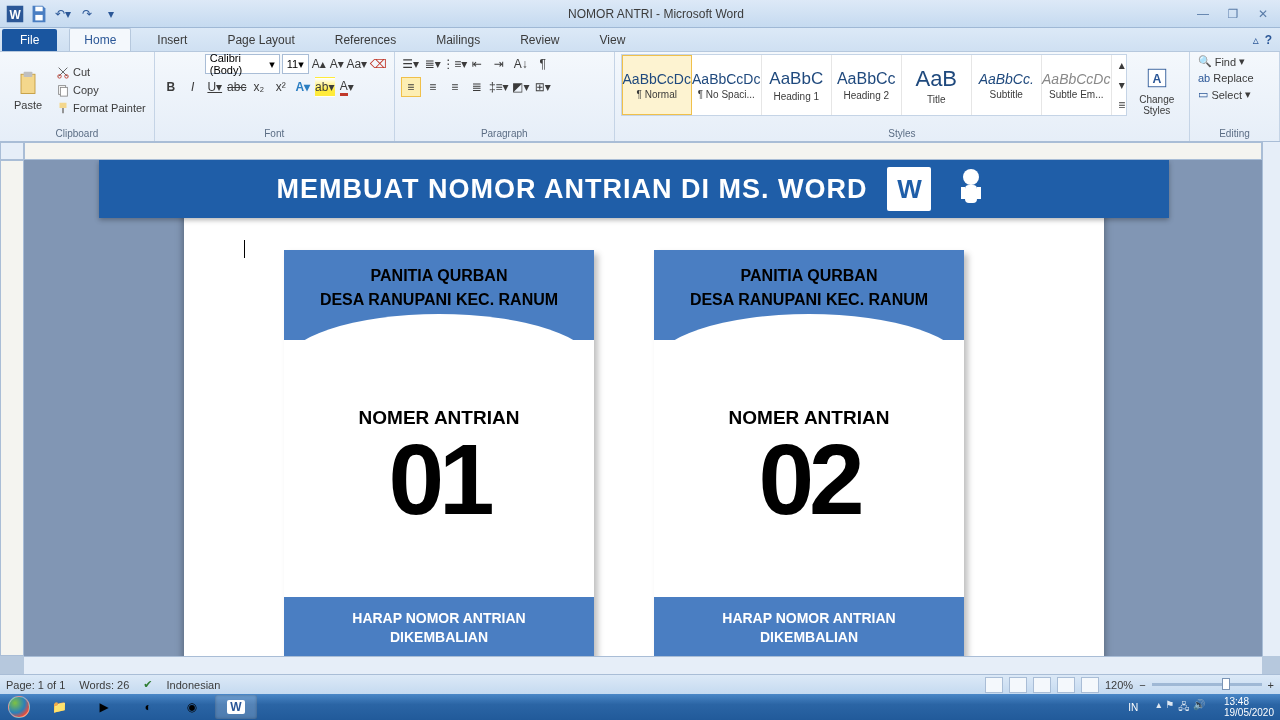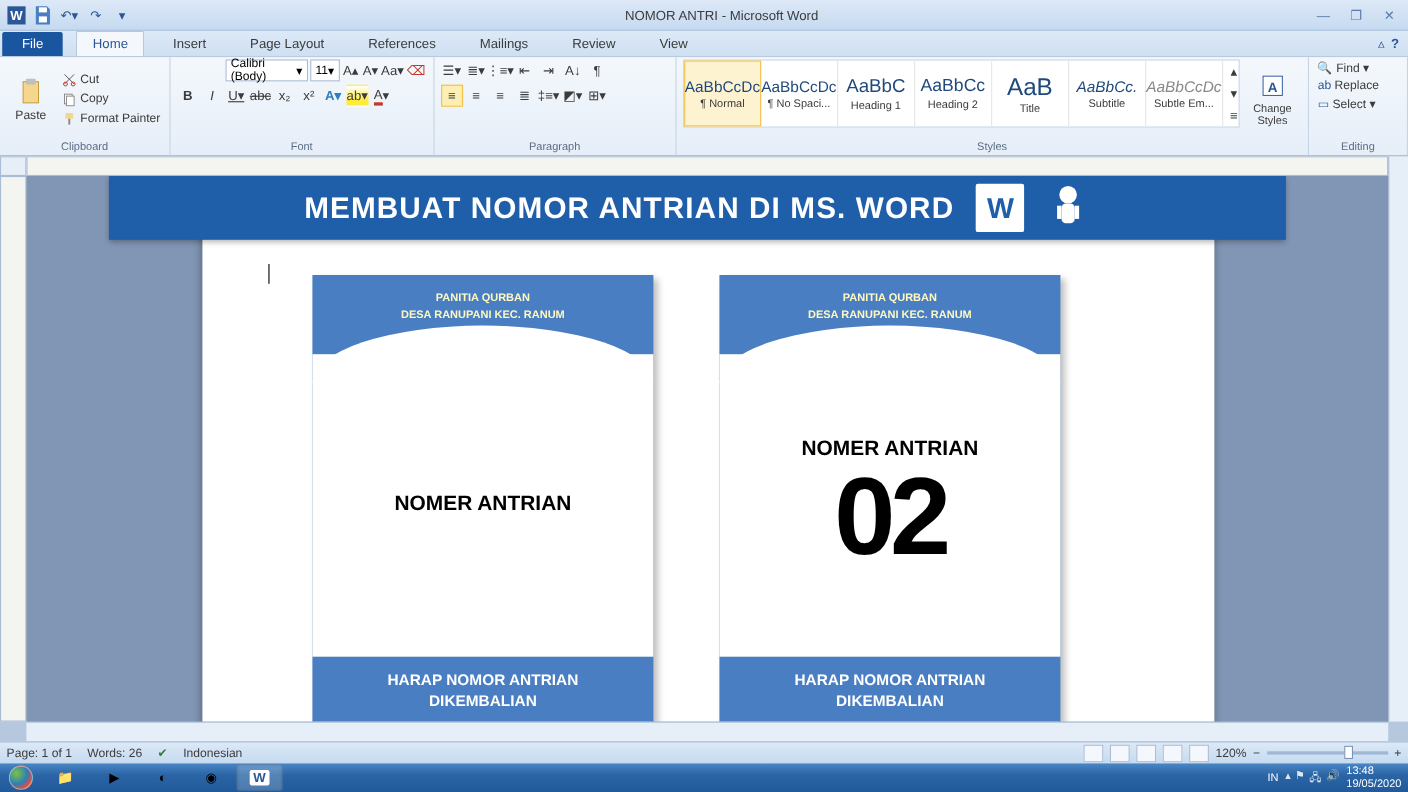--- a/index.html
+++ b/index.html
@@ -63,41 +63,41 @@
 
 .banner{position:absolute;top:0px;left:75px;width:1070px;height:58px;background:#1f5ea8;display:flex;align-items:center;justify-content:center;gap:20px;box-shadow:0 2px 5px rgba(0,0,0,.3);}
 .banner-text{color:#fff;font-size:27px;font-weight:bold;letter-spacing:1px;}
 .word-logo{width:44px;height:44px;background:#fff;display:flex;align-items:center;justify-content:center;color:#1f5ea8;font-weight:bold;font-size:26px;border-radius:2px;}
 .mascot{width:40px;height:48px;position:relative;}
 
 
 .cards{position:absolute;top:40px;left:100px;display:flex;gap:60px;}
 .cursor{position:absolute;top:30px;left:60px;width:1px;height:18px;background:#000;}
 .card{width:310px;height:410px;background:#4a7ec2;box-shadow:4px 4px 6px rgba(0,0,0,.25);display:flex;flex-direction:column;}
-.card-head{color:#fef9c3;text-align:center;padding:14px 8px 28px;font-size:10px;font-weight:600;line-height:1.5;}
+.card-head{color:#000000;text-align:center;padding:14px 8px 28px;font-size:16px;font-weight:600;line-height:1.5;}
 .card-mid{flex:1;background:#fff;position:relative;display:flex;flex-direction:column;align-items:center;justify-content:center;}
 .card-mid::before{content:"";position:absolute;top:-26px;left:0;right:0;height:52px;background:#fff;border-radius:50% 50% 0 0 / 100% 100% 0 0;}
 .mid-label{font-size:19px;font-weight:bold;color:#000000;z-index:1;}
 .mid-num{font-size:100px;font-weight:900;color:#000;line-height:1;letter-spacing:-5px;z-index:1;}
 .card-foot{color:#fff;text-align:center;padding:12px 8px;font-size:14px;font-weight:600;line-height:1.4;}
 
 
 .statusbar{position:absolute;bottom:26px;left:0;right:0;height:20px;background:linear-gradient(#dce9f7,#c5daf0);border-top:1px solid #a9bdd6;display:flex;align-items:center;font-size:11px;color:#3b3b3b;padding:0 6px;gap:14px;}
 .status-right{margin-left:auto;display:flex;align-items:center;gap:6px;}
 .zoom-slider{width:110px;height:3px;background:#9fb8d5;position:relative;}
 .zoom-thumb{position:absolute;width:8px;height:12px;background:#fff;border:1px solid #7a94b5;top:-5px;left:70px;}
 .view-btn{width:18px;height:16px;border:1px solid #a9bdd6;background:#f4f8fc;}
 
 
 .taskbar{position:absolute;bottom:0;left:0;right:0;height:26px;background:linear-gradient(#4a87c7,#2b65a5 40%,#215a9a);display:flex;align-items:center;}
 .start{width:38px;height:26px;display:flex;align-items:center;justify-content:center;}
 .start-orb{width:22px;height:22px;border-radius:50%;background:radial-gradient(circle at 30% 30%,#7ec242,#2a7fba 50%,#e74c3c 75%,#f0c04a);border:1px solid rgba(255,255,255,.4);}
 .task-btn{width:42px;height:24px;margin:0 1px;display:flex;align-items:center;justify-content:center;border-radius:2px;}
 .task-btn.active{background:rgba(255,255,255,.2);box-shadow:inset 0 0 3px rgba(0,0,0,.3);}
-.tray{margin-left:auto;display:flex;align-items:center;color:#fff;font-size:10px;gap:6px;padding-right:6px;}
+.tray{margin-left:auto;display:flex;align-items:center;color:#fff;font-size:10px;gap:18px;padding-right:6px;}
 .tray-icons{display:flex;gap:4px;}
 .tray-icons span{opacity:.85;}
 .clock{text-align:left;line-height:1.1;}
 </style>
 </head>
 <body>
 
 <div class="titlebar">
   <div class="qat">
     <div class="qat-btn">
@@ -306,20 +306,21 @@
   <div class="scroll-v"></div>
   <div class="scroll-h"></div>
   <div class="canvas">
     <div class="page">
       <div class="cursor"></div>
       <div class="cards">
         <div class="card">
           <div class="card-head"><span>PANITIA QURBAN</span><br><span>DESA RANUPANI KEC. RANUM</span></div>
           <div class="card-mid">
             <div class="mid-label">NOMER ANTRIAN</div>
+            <div class="mid-num">01</div>
           </div>
           <div class="card-foot"><span>HARAP NOMOR ANTRIAN</span><br><span>DIKEMBALIAN</span></div>
         </div>
         <div class="card">
           <div class="card-head"><span>PANITIA QURBAN</span><br><span>DESA RANUPANI KEC. RANUM</span></div>
           <div class="card-mid">
             <div class="mid-label">NOMER ANTRIAN</div>
             <div class="mid-num">02</div>
           </div>
           <div class="card-foot"><span>HARAP NOMOR ANTRIAN</span><br><span>DIKEMBALIAN</span></div>

